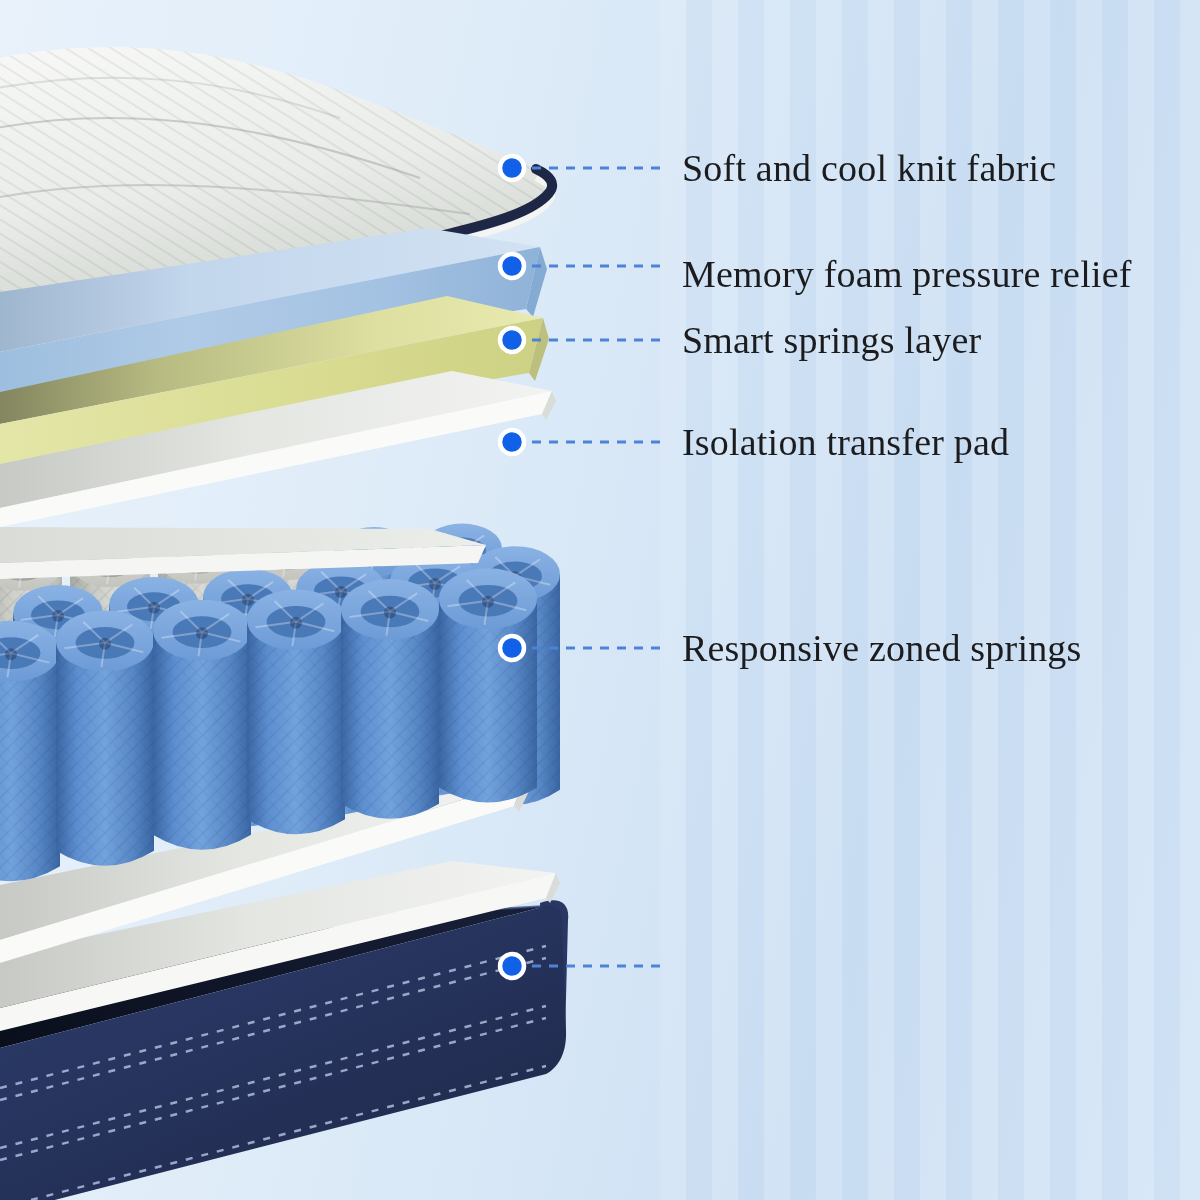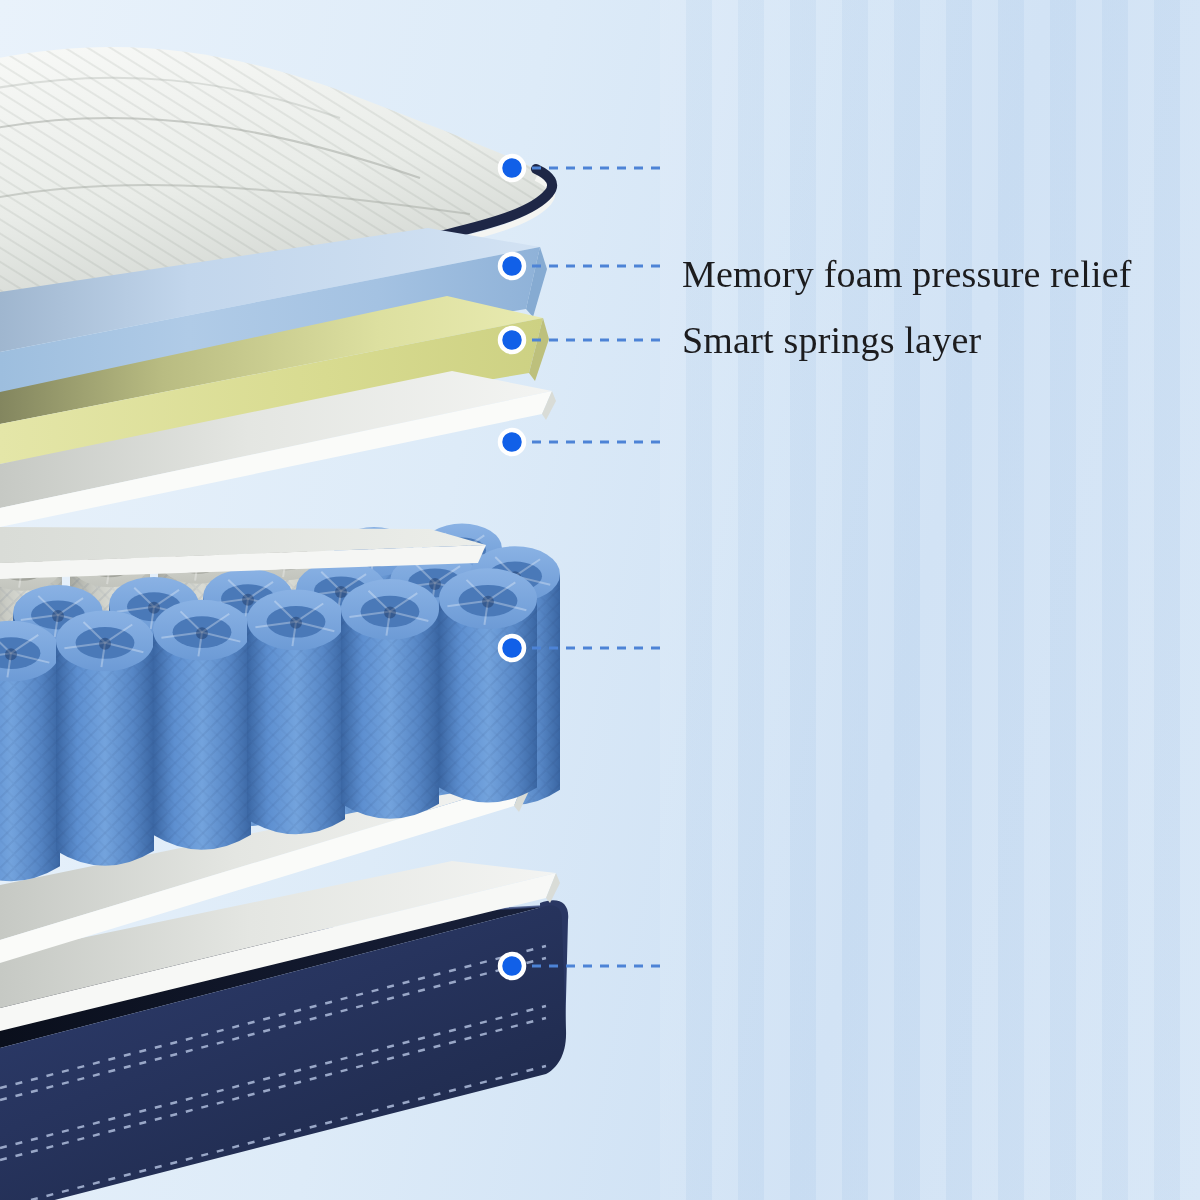--- a/index.html
+++ b/index.html
@@ -390,15 +390,18 @@
       <circle cx="512" cy="340" r="12" fill="#1160e8" stroke="#ffffff" stroke-width="4.5"></circle>
       <line x1="532" y1="442" x2="664" y2="442" stroke="#4d83d6" stroke-width="3" stroke-dasharray="9 8"></line>
       <circle cx="512" cy="442" r="12" fill="#1160e8" stroke="#ffffff" stroke-width="4.5"></circle>
       <line x1="532" y1="648" x2="664" y2="648" stroke="#4d83d6" stroke-width="3" stroke-dasharray="9 8"></line>
       <circle cx="512" cy="648" r="12" fill="#1160e8" stroke="#ffffff" stroke-width="4.5"></circle>
       <line x1="532" y1="966" x2="664" y2="966" stroke="#4d83d6" stroke-width="3" stroke-dasharray="9 8"></line>
       <circle cx="512" cy="966" r="12" fill="#1160e8" stroke="#ffffff" stroke-width="4.5"></circle>
     </g>
   </svg>
 
+  <div class="callout-label" style="top:140px;">Soft and cool knit fabric</div>
   <div class="callout-label" style="top:246px;">Memory foam pressure relief</div>
   <div class="callout-label" style="top:312px;">Smart springs layer</div>
+  <div class="callout-label" style="top:414px;">Isolation transfer pad</div>
+  <div class="callout-label" style="top:620px;">Responsive zoned springs</div>
 </div>
 
 </body></html>

